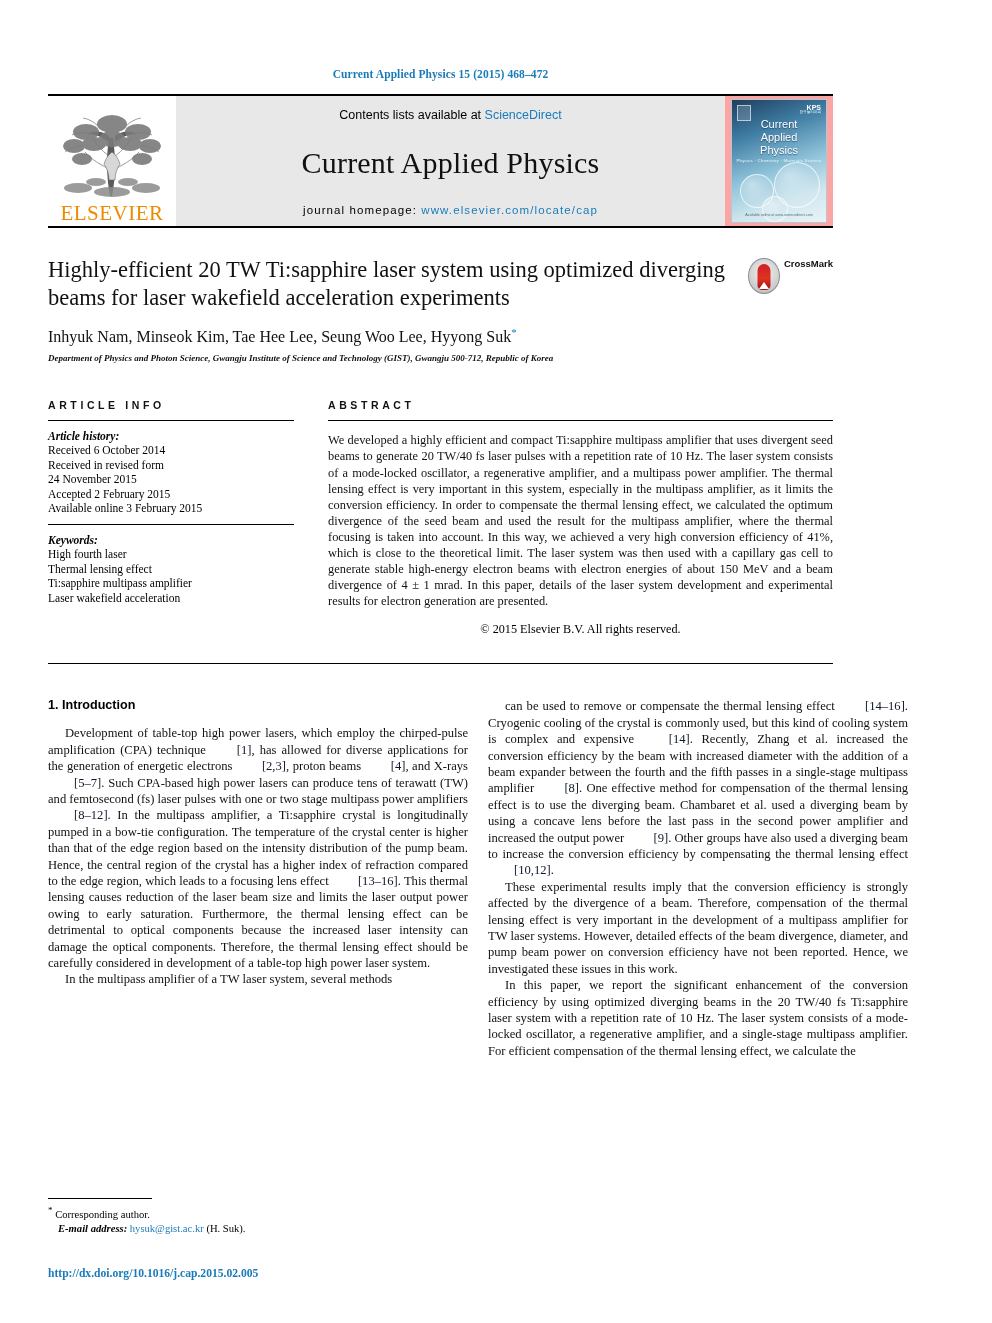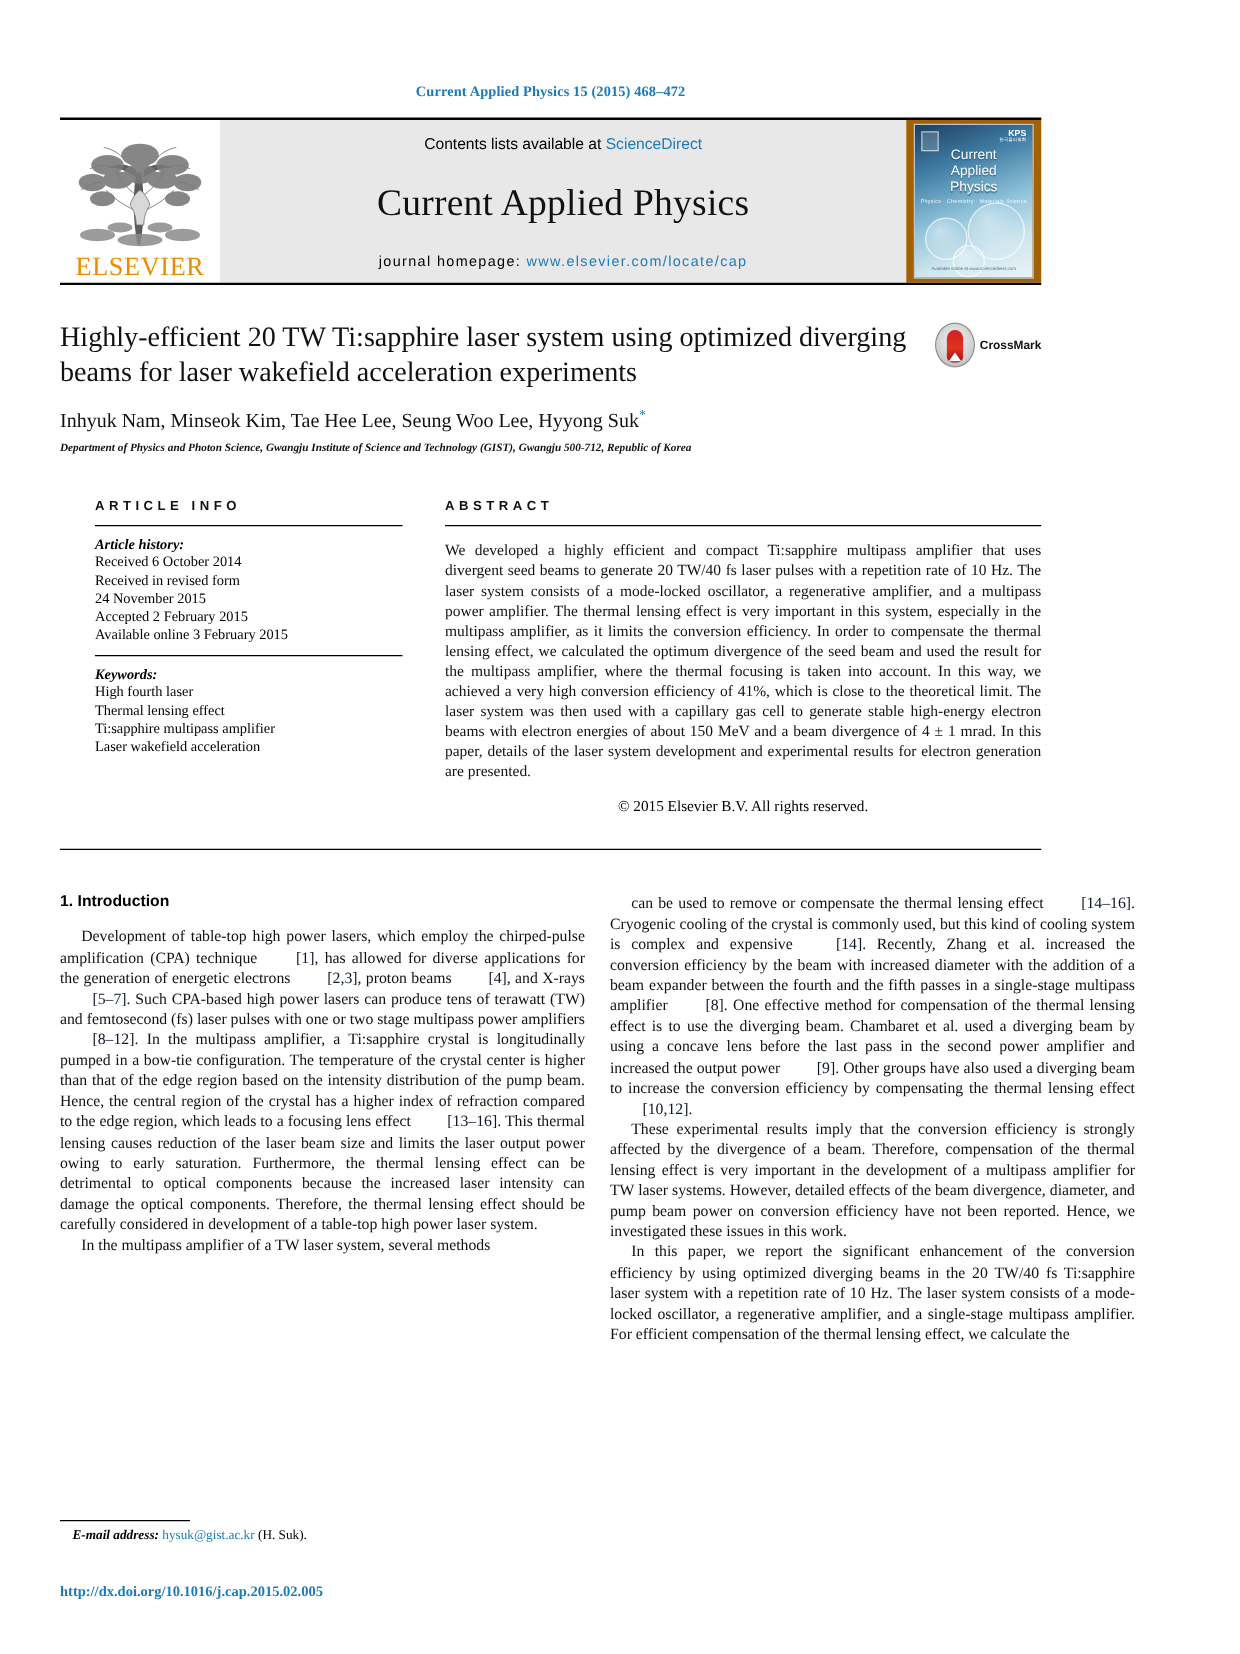--- a/index.html
+++ b/index.html
@@ -83,21 +83,21 @@
     letter-spacing: 1.1px;
     color: #000;
   }
   .homepage-line .url { color: #1a7bb9; }
   .cover-cell {
     width: 108px;
     flex: 0 0 108px;
     display: flex;
     align-items: center;
     justify-content: center;
-    background: #a16207;
+    background: #fca5a5;
   }
   .cover-img {
     width: 96px; height: 124px;
     border: 1px solid #b9c6cf;
     position: relative;
     overflow: hidden;
     background: linear-gradient(160deg,#1d3f5e 0%, #3f7ca3 26%, #8fc3da 55%, #cfe6ee 78%, #e9f4f7 100%);
   }
   .cover-kps {
     position:absolute; top:4px; right:5px;
@@ -155,21 +155,21 @@
   .affil {
     font-family: "Liberation Serif", serif;
     font-style: italic;
     font-weight: bold;
     font-size: 9px;
     margin-top: 7px;
     color: #111;
   }
   .crossmark {
     position: absolute; right: 0; top: 2px;
-    display: flex; align-items: center; gap: 4px;
+    display: flex; align-items: flex-start; gap: 4px;
   }
   .cm-badge {
     width: 32px; height: 36px; border-radius: 50%;
     background: radial-gradient(circle at 50% 40%, #f2f2f2, #c9c9c9 72%, #9a9a9a 100%);
     border: 1.5px solid #8d8d8d;
     position: relative;
   }
   .cm-badge::after {
     content: ""; position: absolute; left: 50%; top: 5px;
     transform: translateX(-50%);
@@ -186,21 +186,21 @@
     font-family: "Liberation Sans", sans-serif;
     font-size: 9.5px; font-weight: bold; color: #111;
   }
 
   
   .info-band {
     margin-top: 36px;
     display: flex;
     gap: 34px;
   }
-  .info-col { width: 246px; flex: 0 0 246px; margin-left: 28px; }
+  .info-col { width: 246px; flex: 0 0 246px; }
   .abs-col  { flex: 1 1 auto; }
   .sec-head {
     font-family: "Liberation Sans", sans-serif;
     font-size: 10.5px; font-weight: bold;
     letter-spacing: 3.6px;
     color: #111;
   }
   .hr-thin { border-top: 1.4px solid #000; margin: 9px 0 9px 0; }
   .hr-abs  { border-top: 1.4px solid #000; margin: 9px 0 11px 0; }
   .info-sub {
@@ -414,20 +414,24 @@
       <div id="right-paras">
           <div class="p"><span>can be used to remove or compensate the thermal lensing effect </span><span class="ref">[14–16]</span><span>. Cryogenic cooling of the crystal is commonly used, but this kind of cooling system is complex and expensive </span><span class="ref">[14]</span><span>. Recently, Zhang et al. increased the conversion efficiency by the beam with increased diameter with the addition of a beam expander between the fourth and the fifth passes in a single-stage multipass amplifier </span><span class="ref">[8]</span><span>. One effective method for compensation of the thermal lensing effect is to use the diverging beam. Chambaret et al. used a diverging beam by using a concave lens before the last pass in the second power amplifier and increased the output power </span><span class="ref">[9]</span><span>. Other groups have also used a diverging beam to increase the conversion efficiency by compensating the thermal lensing effect </span><span class="ref">[10,12]</span><span>.</span></div>
           <div class="p"><span>These experimental results imply that the conversion efficiency is strongly affected by the divergence of a beam. Therefore, compensation of the thermal lensing effect is very important in the development of a multipass amplifier for TW laser systems. However, detailed effects of the beam divergence, diameter, and pump beam power on conversion efficiency have not been reported. Hence, we investigated these issues in this work.</span></div>
           <div class="p"><span>In this paper, we report the significant enhancement of the conversion efficiency by using optimized diverging beams in the 20 TW/40 fs Ti:sapphire laser system with a repetition rate of 10 Hz. The laser system consists of a mode-locked oscillator, a regenerative amplifier, and a single-stage multipass amplifier. For efficient compensation of the thermal lensing effect, we calculate the</span></div>
         </div>
     </div>
   </div>
 
   <div class="footnote">
     <div class="fn-rule"></div>
+    <div class="fn-line">
+      <span class="fn-star">*</span>
+      <span>Corresponding author.</span>
+    </div>
     <div class="fn-line" style="padding-left:10px">
       <span class="lbl">E-mail address:</span>
       <span class="link">hysuk@gist.ac.kr</span>
       <span>(H. Suk).</span>
     </div>
   </div>
 
   <div class="pagefoot">
     <div class="doi">http://dx.doi.org/10.1016/j.cap.2015.02.005</div>
   </div>

